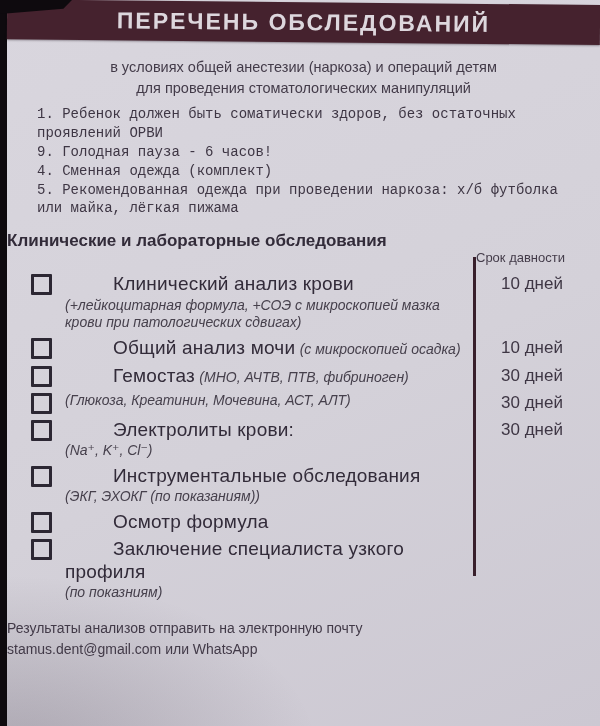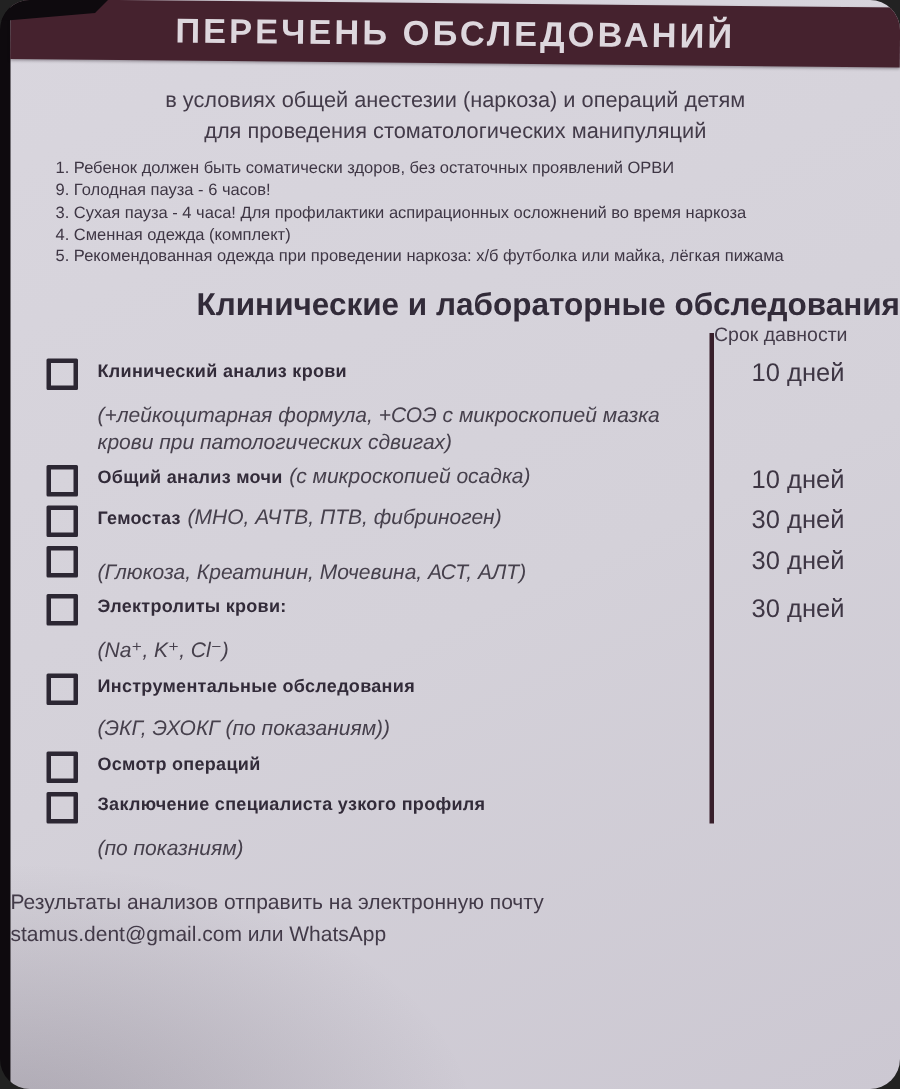--- a/index.html
+++ b/index.html
@@ -13,21 +13,20 @@
   }
   *{margin:0;padding:0;box-sizing:border-box;}
   html,body{background:#222;}
   #screen{
     position:relative;
     width:600px;height:726px;
     overflow:hidden;
     background:var(--photo-edge);
     font-family:"Liberation Sans","DejaVu Sans",sans-serif;
     color:var(--ink);
-    border-radius:20px;
   }
   
   #paper{
     position:absolute;left:7px;top:0;right:0;bottom:0;
     background:
       radial-gradient(520px 300px at 0% 104%, rgba(38,28,44,0.22), rgba(38,28,44,0) 60%),
       linear-gradient(155deg, var(--paper-top) 0%, #d4d1d9 55%, var(--paper-bottom) 100%);
   }
   
   #corner-wedge{
@@ -50,27 +49,28 @@
     font-size:23px;font-weight:bold;letter-spacing:2px;
   }
   .subtitle{
     margin-top:12px;
     text-align:center;
     font-size:14.5px;line-height:1.45;
     color:#433b49;
   }
   .instructions{
     margin:6px 26px 0 30px;
-    font-size:11px;line-height:1.35;
+    font-size:14px;line-height:1.35;
     color:var(--ink);
+    font-family:Liberation Mono, monospace;
   }
   .section-title{
     margin-top:13px;
-    text-align:right;
-    font-size:21px;font-weight:bold;
+    text-align:left;
+    font-size:17px;font-weight:bold;
     color:var(--ink-strong);
   }
   .checklist{
     position:relative;
     margin:4px 12px 0 24px;
     padding-top:17px;
   }
   .v-divider{
     position:absolute;top:2px;right:112px;
     width:3px;height:calc(100% - 28px);
@@ -89,31 +89,32 @@
     width:21px;height:21px;
     border:3px solid #2c2733;
     border-radius:1px;
     margin:2px 13px 0 0;
     background:transparent;
     cursor:pointer;
   }
   .item-main{flex:1 1 auto;min-width:0;padding-right:8px;}
   .item-label-line{line-height:1.22;}
   .item-label{
-    font-size:12px;font-weight:bold;
+    font-size:19px;font-weight:normal;
     letter-spacing:0.2px;
     color:var(--ink-strong);
+    margin-left:48px;
   }
   .inline-note{
     font-size:14px;font-style:italic;color:#46404c;
   }
   .inline-note:empty{display:none;}
   .block-note{
     font-size:14px;font-style:italic;color:#46404c;
-    line-height:1.28;max-width:400px;margin-top:11px;
+    line-height:1.28;max-width:400px;margin-top:1px;
   }
   .block-note:empty{display:none;}
   .dur-cell{
     flex:0 0 112px;width:112px;
     text-align:center;
     font-size:17px;color:var(--ink);
     padding-top:2px;
   }
   .footer{
     margin-top:16px;
@@ -133,21 +134,20 @@
     </div>
 
     <div class="subtitle">
       <div>в условиях общей анестезии (наркоза) и операций детям</div>
       <div>для проведения стоматологических манипуляций</div>
     </div>
 
     <div class="instructions">
       <div>1. Ребенок должен быть соматически здоров,  без остаточных проявлений ОРВИ</div>
       <div>9. Голодная пауза - 6 часов!</div>
-      <div>3. Сухая пауза - 4 часа! Для профилактики аспирационных осложнений во время наркоза</div>
       <div>4. Сменная одежда (комплект)</div>
       <div>5. Рекомендованная одежда при проведении наркоза: х/б футболка или майка, лёгкая пижама</div>
     </div>
 
     <div class="section-title">Клинические и лабораторные обследования</div>
 
     <div class="checklist">
       <div class="v-divider"></div>
       <div class="dur-header">Срок давности</div>
 
@@ -200,21 +200,21 @@
         <div class="item-main">
           <div class="item-label-line"><span class="item-label">Инструментальные обследования</span> </div>
           <div class="block-note">(ЭКГ, ЭХОКГ (по показаниям))</div>
         </div>
         <div class="dur-cell"></div>
       </div>
 
       <div class="row">
         <span class="checkbox"></span>
         <div class="item-main">
-          <div class="item-label-line"><span class="item-label">Осмотр операций</span></div>
+          <div class="item-label-line"><span class="item-label">Осмотр формула</span></div>
         </div>
         <div class="dur-cell"></div>
       </div>
 
       <div class="row">
         <span class="checkbox"></span>
         <div class="item-main">
           <div class="item-label-line"><span class="item-label">Заключение специалиста узкого профиля</span></div>
           <div class="block-note">(по показниям)</div>
         </div>

